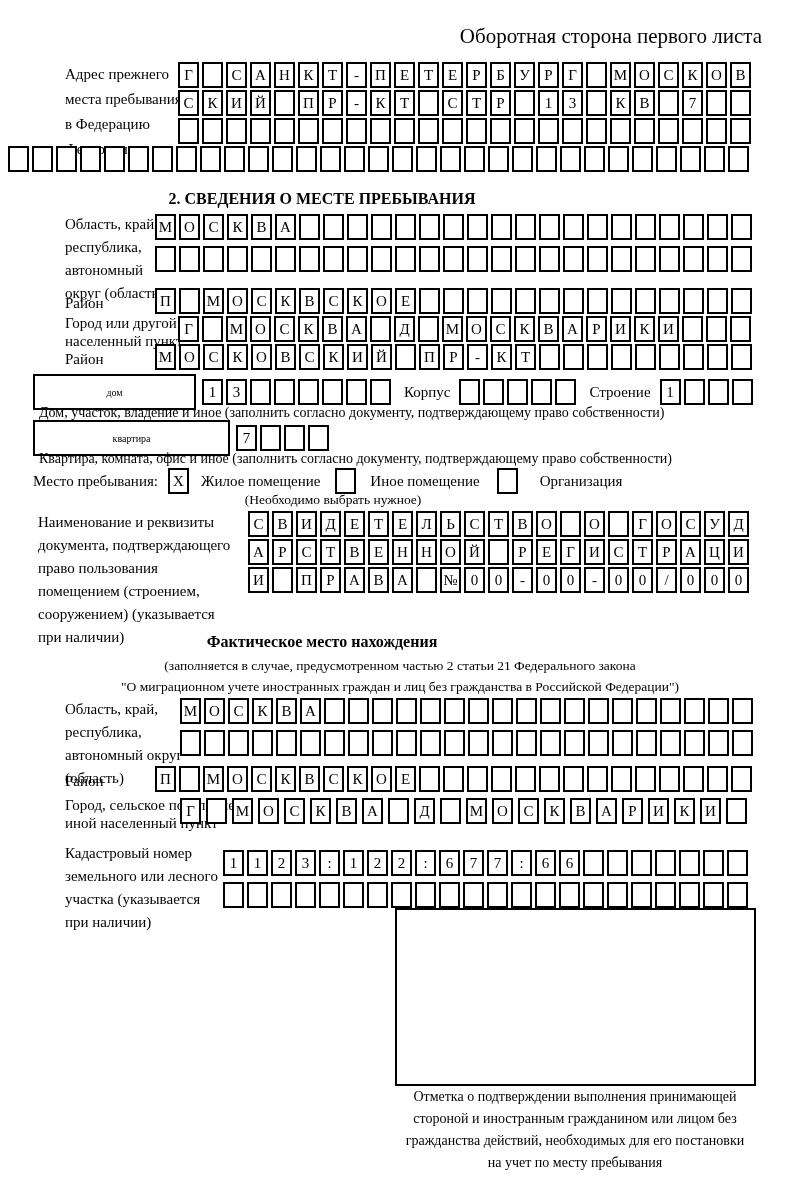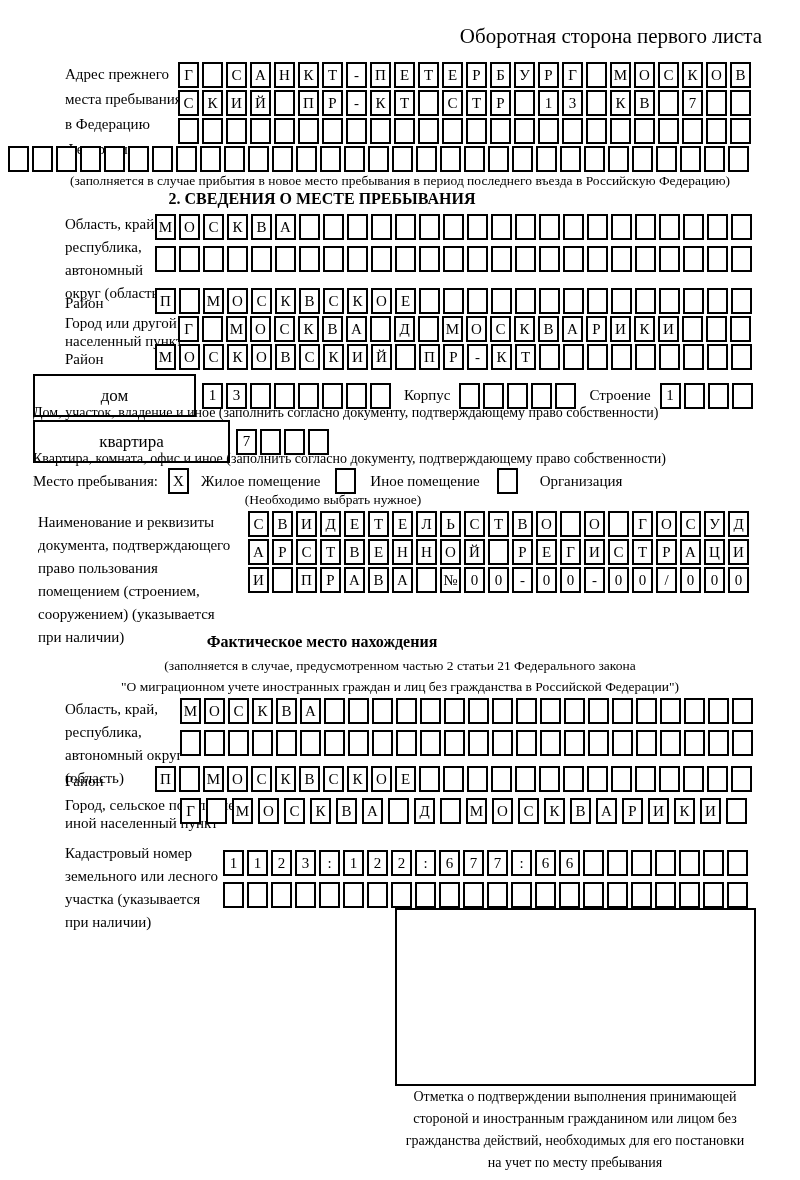--- a/index.html
+++ b/index.html
@@ -9,25 +9,25 @@
   .corner{position:absolute;top:24px;right:38px;font-size:21px;}
   .lbl{position:absolute;font-size:15px;line-height:23px;white-space:nowrap;}
   .lbl.lh25{line-height:25px;}
   .lbl.lh18{line-height:18px;}
   .boxrow{position:absolute;display:flex;}
   .cell{box-sizing:border-box;flex:none;width:21px;height:26px;border:2px solid #000;
         margin-right:3px;display:inline-flex;align-items:center;justify-content:center;
         font-size:15px;background:#fff;}
   .wide .cell{margin-right:5px;}
   .cap{position:absolute;left:0;width:800px;text-align:center;font-size:13.5px;white-space:nowrap;}
-  .cap-left{position:absolute;font-size:14px;white-space:nowrap;}
+  .cap-left{position:absolute;font-size:14px;white-space:nowrap;margin-left:6px;}
   .title{position:absolute;left:0;width:644px;text-align:center;font-weight:bold;font-size:16px;}
   .inline-row{position:absolute;display:flex;align-items:center;font-size:15px;}
-  .rect{box-sizing:border-box;flex:none;height:43px;border:2px solid #000;
-        display:inline-flex;align-items:center;justify-content:center;font-size:17px;background:#fff;}
+  .rect{box-sizing:border-box;flex:none;height:36px;border:2px solid #000;
+        display:inline-flex;align-items:center;justify-content:center;font-size:10px;background:#fff;}
   .inline-lbl{margin:0 9px 0 10px;white-space:nowrap;}
   .optmark{margin:0 12px 0 10px;}
   .optmark.third{margin-left:17px;margin-right:22px;}
   .cells-inline{display:inline-flex;}
   .stamp-box{position:absolute;left:395px;top:908px;width:357px;height:174px;border:2px solid #000;background:#fff;}
   .stamp-cap{position:absolute;left:360px;top:1086px;width:430px;text-align:center;
              font-size:14px;line-height:22px;}
 </style>
 </head>
 <body>
@@ -146,21 +146,20 @@
       <span class="cell"></span>
       <span class="cell"></span>
       <span class="cell"></span>
       <span class="cell"></span>
       <span class="cell"></span>
       <span class="cell"></span>
       <span class="cell"></span>
       <span class="cell"></span>
       <span class="cell"></span>
     </div>
-  <div class="cap" style="top:173px">(заполняется в случае прибытия в новое место пребывания в период последнего въезда в Российскую Федерацию)</div>
 
   <div class="title" style="top:190px">2. СВЕДЕНИЯ О МЕСТЕ ПРЕБЫВАНИЯ</div>
 
   <div class="lbl" style="left:65px;top:213px">
     <div>Область, край,</div>
     <div>республика,</div>
     <div>автономный</div>
     <div>округ (область)</div>
   </div>
   <div class="boxrow" style="left:155px;top:214px">

